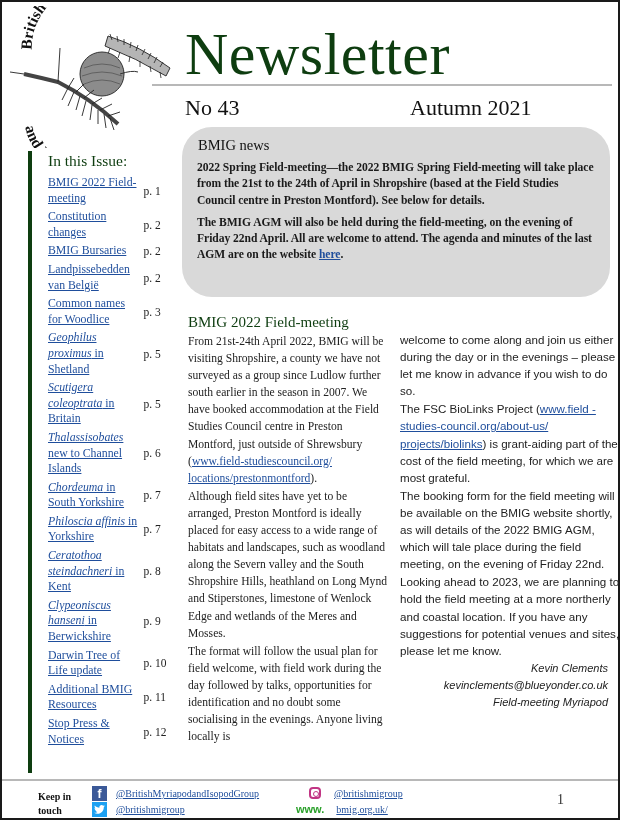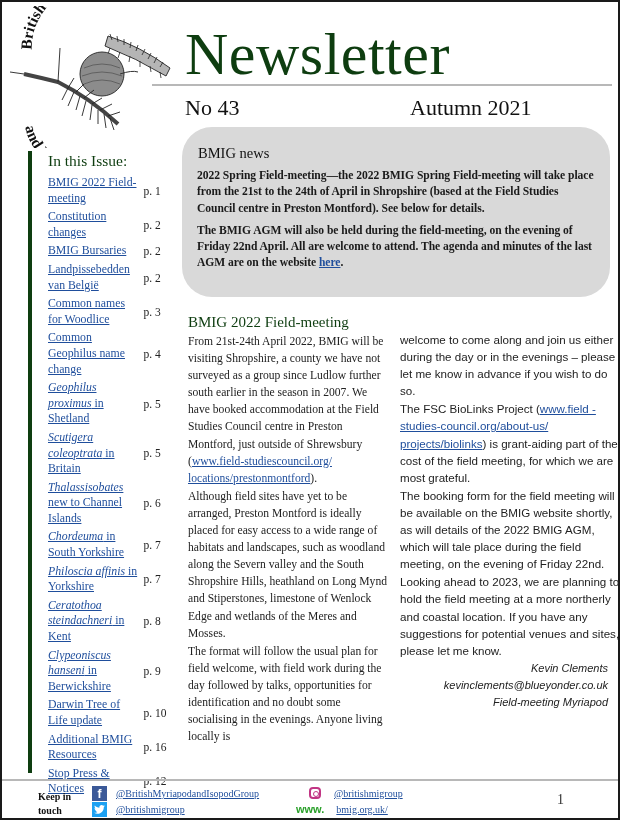--- a/index.html
+++ b/index.html
@@ -28,21 +28,21 @@
     font-family: "Liberation Serif", serif; font-size: 22px; color: #111;
   }
   .issue-season {
     position: absolute; left: 408px; top: 93px;
     font-family: "Liberation Serif", serif; font-size: 22px; color: #111;
   }
 
   
   .news-box {
     position: absolute; left: 180px; top: 125px; width: 428px; height: 170px;
-    background: #d9d9d9; border-radius: 30px; padding: 18px 14px 0 15px;
+    background: #d9d9d9; border-radius: 30px; padding: 10px 14px 0 15px;
   }
   .news-box h3 { font-family: "Liberation Serif", serif; font-weight: normal; font-size: 14.5px; color: #111; margin-bottom: 6px; margin-left: 1px; }
   .news-box p { font-family: "Liberation Serif", serif; font-weight: bold; font-size: 11.6px; line-height: 16.3px; color: #1a1a1a; margin-bottom: 6px; letter-spacing: -0.05px; }
   .news-box a { color: #1f4e9c; text-decoration: underline; }
 
   
   .toc {
     position: absolute; left: 26px; top: 149px; width: 140px; height: 622px;
     border-left: 4px solid #0e3d10; padding-left: 16px;
   }
@@ -183,24 +183,20 @@
         </div>
         <div class="toc-item">
           <a class="toc-link"><span>Landpissebedden van België</span></a>
           <span class="toc-page">p. 2</span>
         </div>
         <div class="toc-item">
           <a class="toc-link"><span>Common names for Woodlice</span></a>
           <span class="toc-page">p. 3</span>
         </div>
         <div class="toc-item">
-          <a class="toc-link"><span>Common Geophilus name change</span></a>
-          <span class="toc-page">p. 4</span>
-        </div>
-        <div class="toc-item">
           <a class="toc-link"><i>Geophilus proximus</i><span> in Shetland</span></a>
           <span class="toc-page">p. 5</span>
         </div>
         <div class="toc-item">
           <a class="toc-link"><i>Scutigera coleoptrata</i><span> in Britain</span></a>
           <span class="toc-page">p. 5</span>
         </div>
         <div class="toc-item">
           <a class="toc-link"><i>Thalassisobates</i><span> new to Channel Islands</span></a>
           <span class="toc-page">p. 6</span>
@@ -220,21 +216,21 @@
         <div class="toc-item">
           <a class="toc-link"><i>Clypeoniscus hanseni</i><span> in Berwickshire</span></a>
           <span class="toc-page">p. 9</span>
         </div>
         <div class="toc-item">
           <a class="toc-link"><span>Darwin Tree of Life update</span></a>
           <span class="toc-page">p. 10</span>
         </div>
         <div class="toc-item">
           <a class="toc-link"><span>Additional BMIG Resources</span></a>
-          <span class="toc-page">p. 16</span>
+          <span class="toc-page">p. 11</span>
         </div>
         <div class="toc-item">
           <a class="toc-link"><span>Stop Press &amp; Notices</span></a>
           <span class="toc-page">p. 12</span>
         </div>
       </div>
   </div>
 
   <div class="article-title">BMIG 2022 Field-meeting</div>
   <div class="col1">

